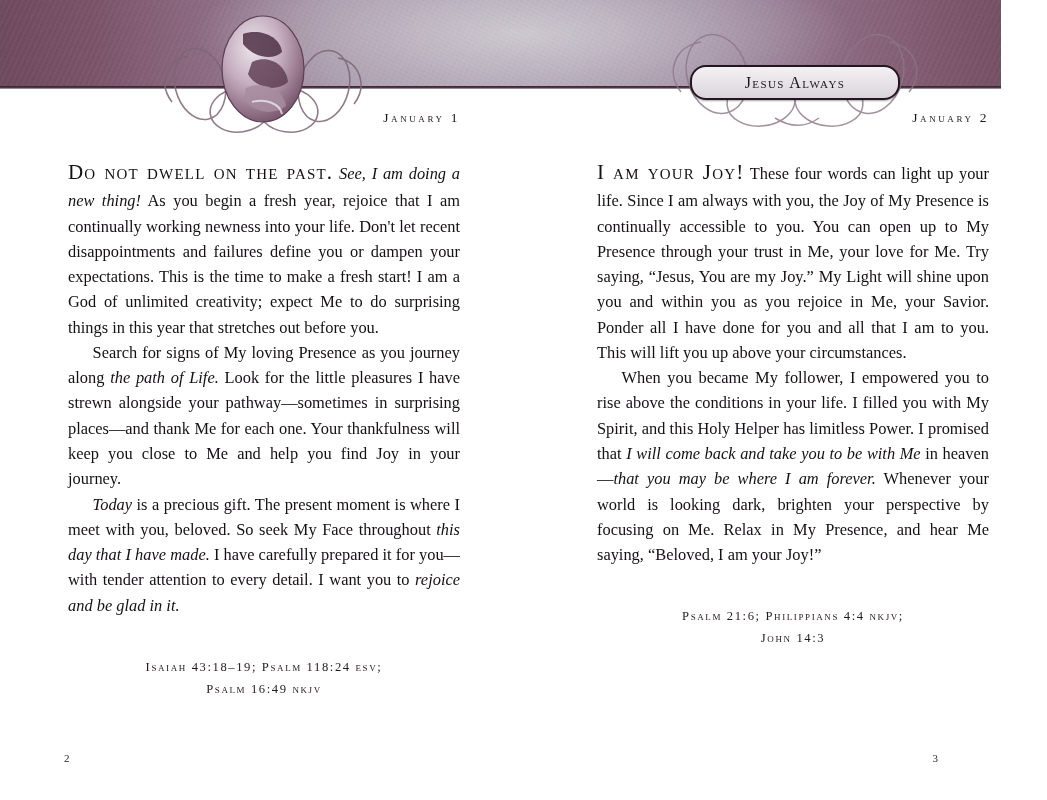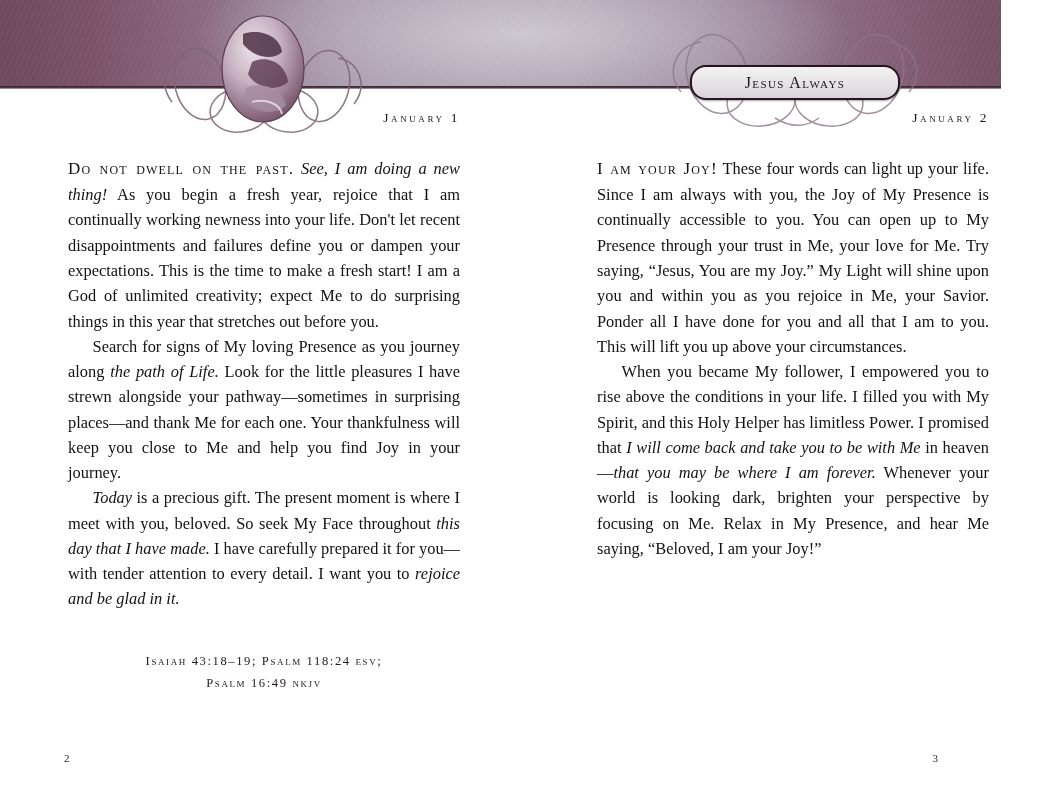--- a/index.html
+++ b/index.html
@@ -124,21 +124,21 @@
     text-align: justify;
     text-justify: inter-word;
     hyphens: auto;
   }
   .devo-body p + p { text-indent: 1.5em; }
   .devo-body p.opening { text-indent: 0; }
 
   .opening-lead {
     font-variant: small-caps;
     letter-spacing: 1.2px;
-    font-size: 17px;
+    font-size: 21px;
   }
   .devo-body i, .devo-body em { font-style: italic; }
 
   .refs {
     margin-top: 38px;
     text-align: center;
     font-size: 12.6px;
     font-variant: small-caps;
     letter-spacing: 1.6px;
     color: #23181f;
@@ -233,18 +233,22 @@
   <div class="page-col right">
     <div class="date-head">January 2</div>
     <div class="devo-body">
       <p class="opening">
         <span class="opening-lead">I am your Joy!</span><span> These four words can light up your life. Since I am always with you, the Joy of My Presence is continually accessible to you. You can open up to My Presence through your trust in Me, your love for Me. Try saying, “Jesus, You are my Joy.” My Light will shine upon you and within you as you rejoice in Me, your Savior. Ponder all I have done for you and all that I am to you. This will lift you up above your circumstances.</span>
       </p>
       <p>
         <span>When you became My follower, I empowered you to rise above the conditions in your life. I filled you with My Spirit, and this Holy Helper has limitless Power. I promised that </span><em>I will come back and take you to be with Me</em><span> in heaven—</span><em>that you may be where I am forever.</em><span> Whenever your world is looking dark, brighten your perspective by focusing on Me. Relax in My Presence, and hear Me saying, “Beloved, I am your Joy!”</span>
       </p>
     </div>
+    <div class="refs">
+      <span class="ref-line">Psalm 21:6; Philippians 4:4 nkjv;</span>
+      <span class="ref-line">John 14:3</span>
+    </div>
   </div>
 
   <div class="folio left">2</div>
   <div class="folio right">3</div>
 
 </div>
 
 </body></html>

